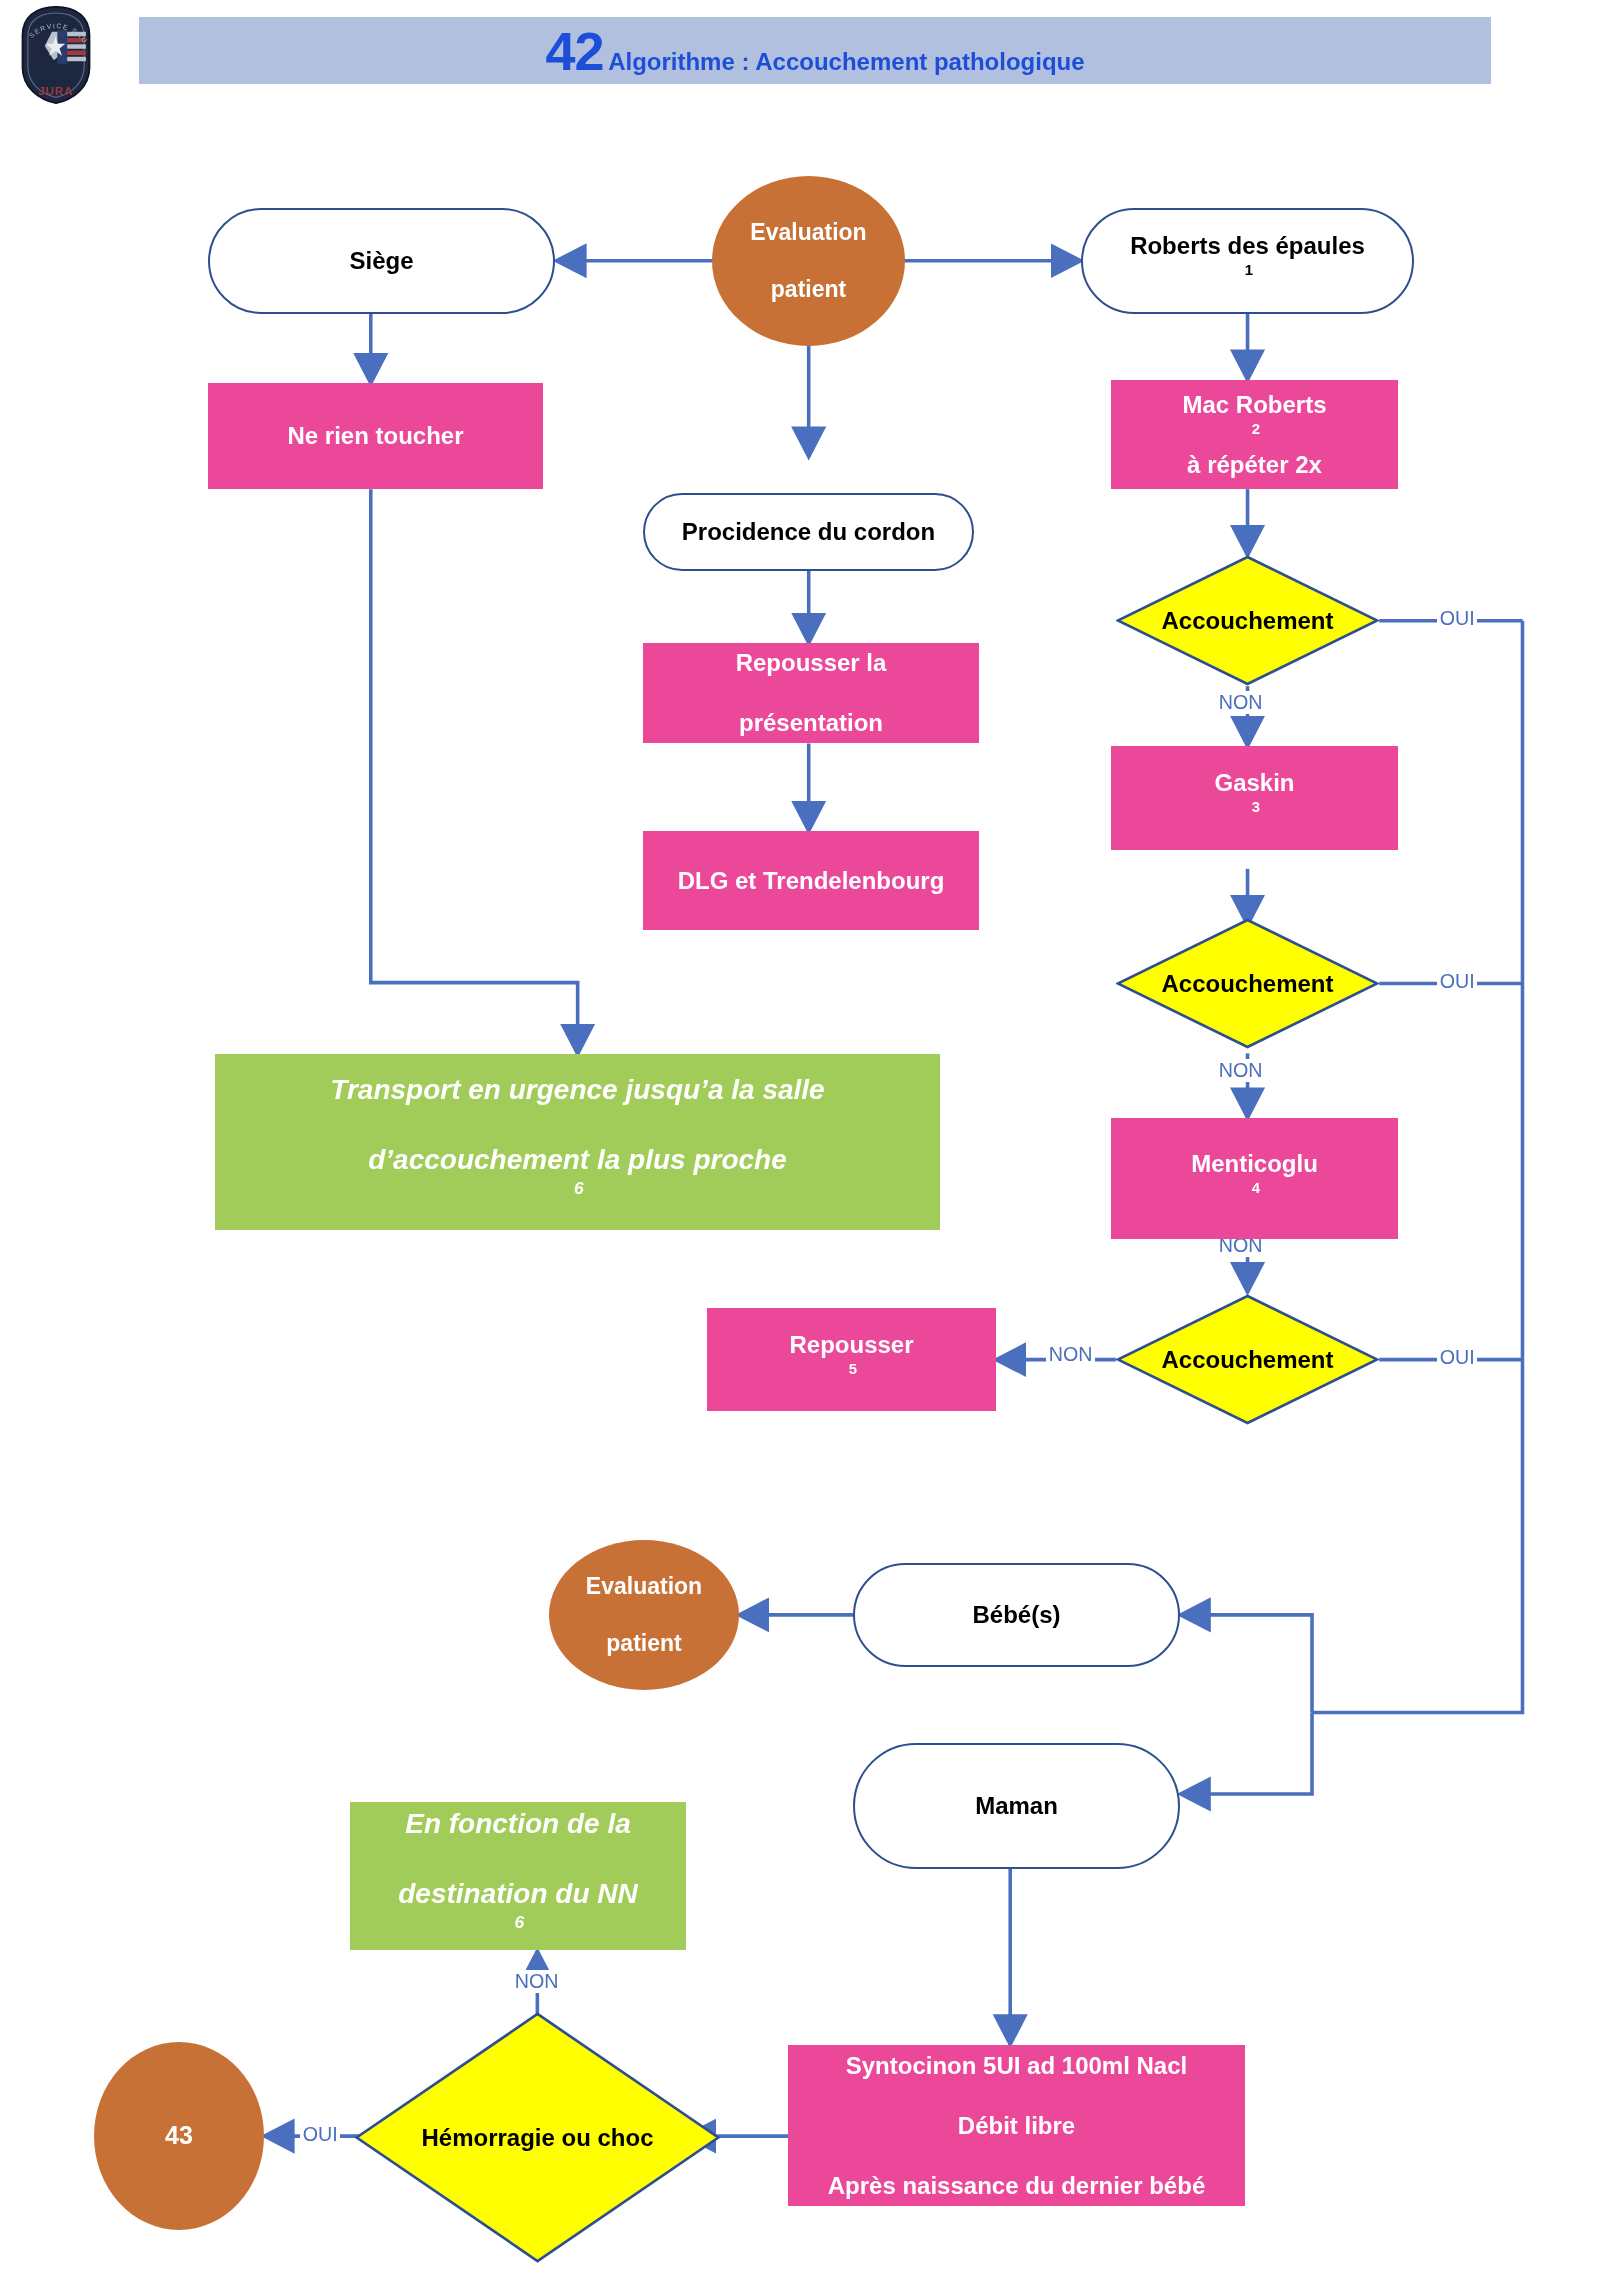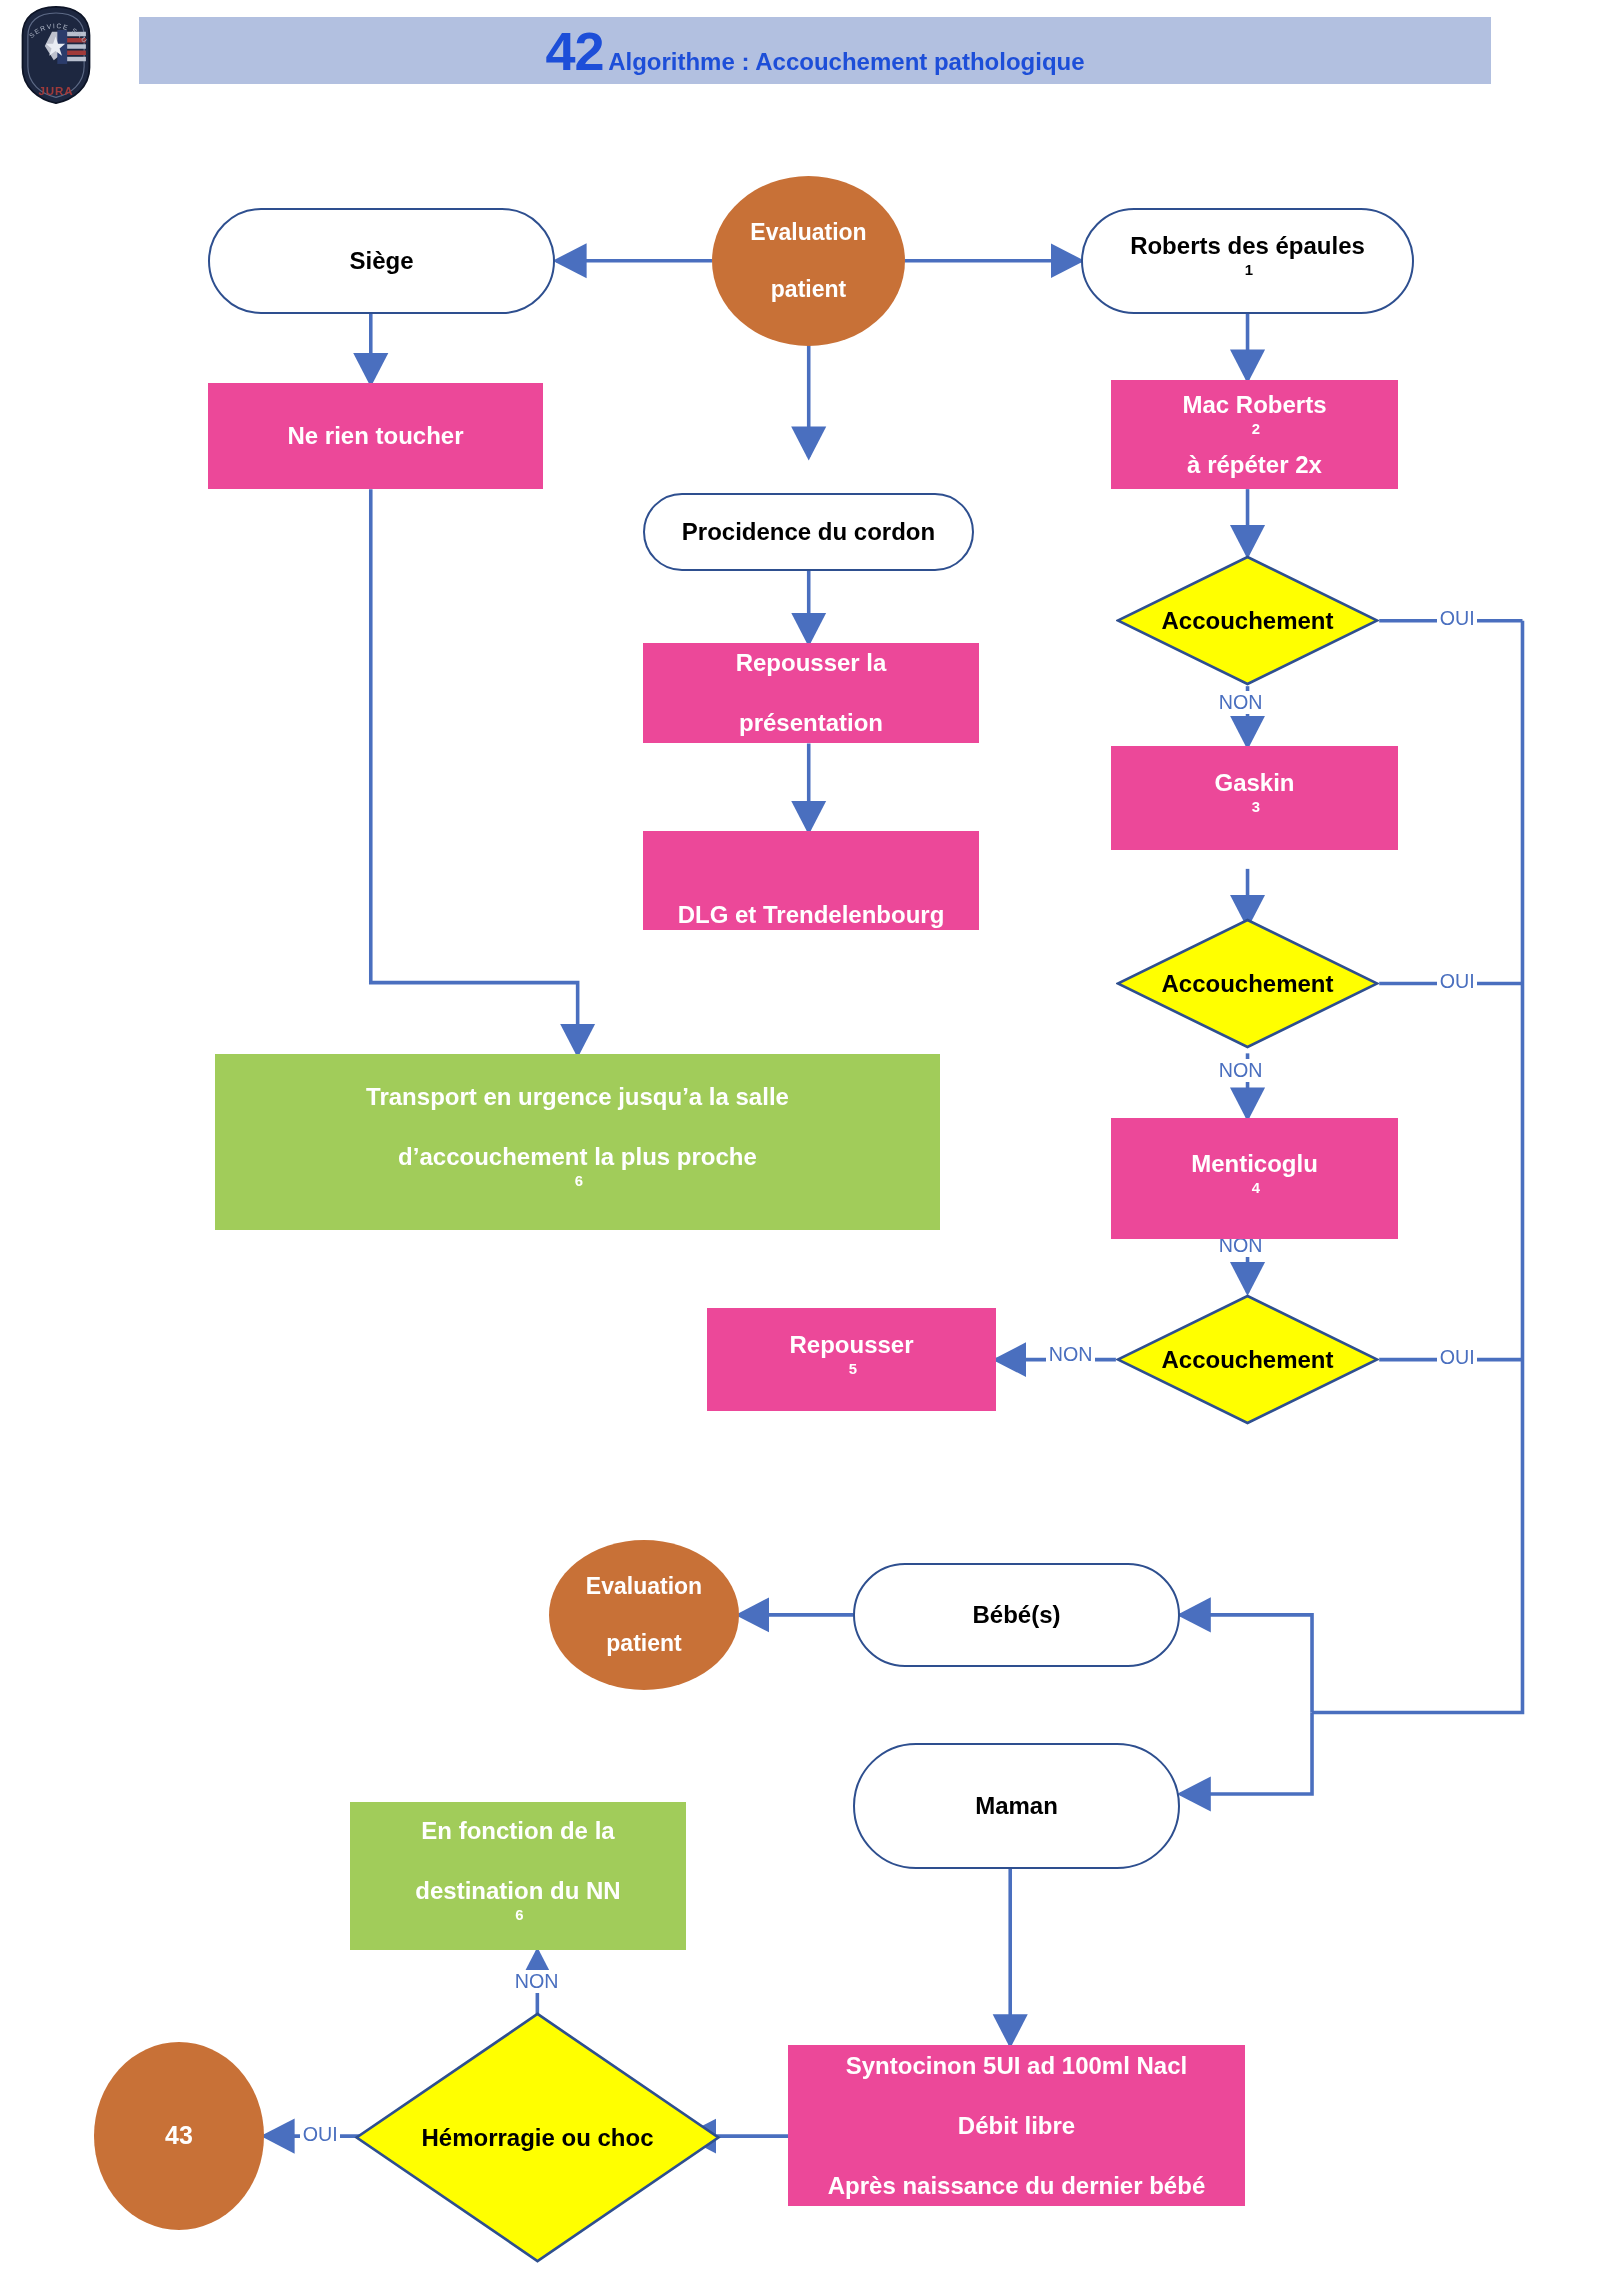--- a/index.html
+++ b/index.html
@@ -18,21 +18,21 @@
 
   
   .node{position:absolute;box-sizing:border-box;display:flex;align-items:center;
         justify-content:center;text-align:center;}
   .node span{display:block;line-height:1.25;}
 
   .pill{background:#ffffff;border:2.7px solid #2e4f8f;border-radius:8955px;
         color:#000000;font-weight:700;font-size:24px;}
 
   .blue{background:#ec4899;color:#ffffff;font-weight:700;font-size:24px;}
-  .green{background:#a1cc5a;color:#ffffff;font-weight:700;font-size:24px;}
+  .green{background:#a1cc5a;color:#ffffff;font-weight:700;font-size:28px;font-style:italic;}
 
   .oval{background:#c87137;color:#ffffff;font-weight:700;font-size:23px;border-radius:50%;}
 
   .diamond-wrap{position:absolute;}
   .diamond-wrap svg{position:absolute;left:0;top:0;}
   .diamond-label{position:absolute;left:0;top:0;width:100%;height:100%;
                  display:flex;align-items:center;justify-content:center;
                  color:#000000;font-weight:700;font-size:24px;text-align:center;}
 
   sup{font-size:.62em;vertical-align:super;font-weight:700;margin-left:2.7px;}
@@ -181,21 +181,21 @@
   <span>Procidence du cordon</span>
 </div>
 
 <div class="node blue" style="left:643px;top:643px;width:336px;height:100px;">
   <span>
     <span>Repousser la</span><br>
     <span>présentation</span>
   </span>
 </div>
 
-<div class="node blue" style="left:643px;top:831px;width:336px;height:99px;align-items:flex-end;">
+<div class="node blue" style="left:643px;top:831px;width:336px;height:99px;">
   <span>DLG et Trendelenbourg</span>
 </div>
 
 <div class="diamond-wrap" style="left:1116px;top:555px;width:263px;height:131px;">
   <svg width="263" height="131" viewBox="0 0 294 146">
       <polygon points="147,2 292,73 147,144 2,73" fill="#ffff00" stroke="#2e4f8f" stroke-width="3"></polygon>
     </svg>
   <div class="diamond-label">Accouchement</div>
 </div>
 

